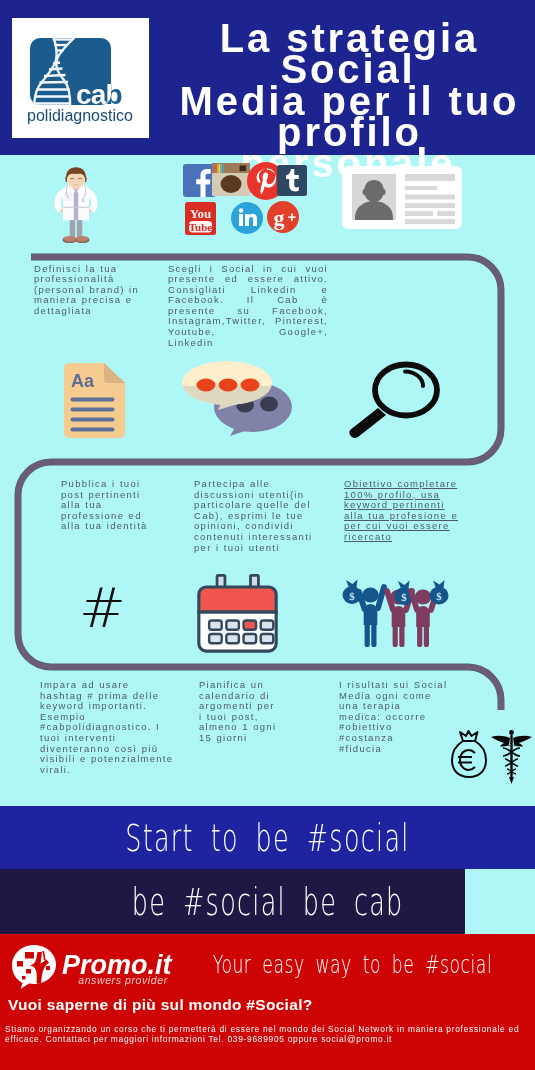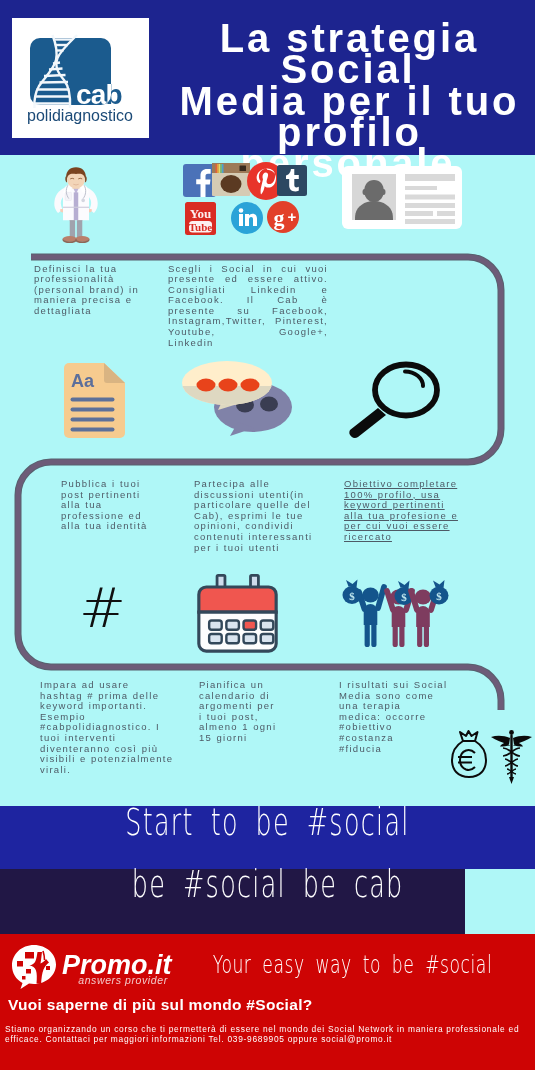--- a/index.html
+++ b/index.html
@@ -33,21 +33,21 @@
   .promo-slogan { position:absolute; left:172px; top:8px; width:360px; height:46px; white-space:nowrap;
      display:flex; align-items:center; justify-content:center;
      font-family:"DejaVu Sans", sans-serif; font-weight:200; color:#fff;
      font-size:21px; letter-spacing:0.6px; word-spacing:6px; }
   .promo-slogan > span { display:inline-block; transform:scale(0.82,1.20); }
   .foot-head { position:absolute; left:8px; top:62px; color:#fff;
      font-size:15.5px; font-weight:bold; letter-spacing:0.3px; }
   .foot-body { position:absolute; left:5px; top:91px; width:515px; color:#fff;
      font-size:8.4px; line-height:9.8px; letter-spacing:0.72px; white-space:nowrap; }
   .band-text { position:absolute; left:0; top:0; width:535px; height:100%;
-    display:flex; justify-content:center;
+    display:flex; align-items:center; justify-content:center;
     font-family:"DejaVu Sans", sans-serif; font-weight:200; color:#fff;
     font-size:31px; letter-spacing:1.6px; word-spacing:9px; }
   .band-text > span { display:inline-block; transform:scale(0.82,1.20); transform-origin:center; }
   .ic { position:absolute; overflow:visible; }
   .hashtag { position:absolute; left:79px; top:582px; font-family:"DejaVu Sans", sans-serif;
              font-size:56px; color:#101010; line-height:52px; font-weight:300; }
 </style>
 </head>
 <body>
 
@@ -146,21 +146,21 @@
   <div class="tb" style="left:199px; top:680px; width:100px;">
       <div>Pianifica un</div>
       <div>calendario di</div>
       <div>argomenti per</div>
       <div>i tuoi post,</div>
       <div>almeno 1 ogni</div>
       <div>15 giorni</div>
     </div>
   <div class="tb" style="left:339px; top:680px; width:115px;">
       <div>I risultati sui Social</div>
-      <div>Media sono come</div>
+      <div>Media ogni come</div>
       <div>una terapia</div>
       <div>medica: occorre</div>
       <div>#obiettivo</div>
       <div>#costanza</div>
       <div>#fiducia</div>
     </div>
 
   <svg class="ic" style="left:341px; top:165px; width:122px; height:65px;" viewBox="0 0 122 65">
     <rect x="1" y="1" width="120" height="63" rx="6" fill="#ffffff"></rect>
     <g>

